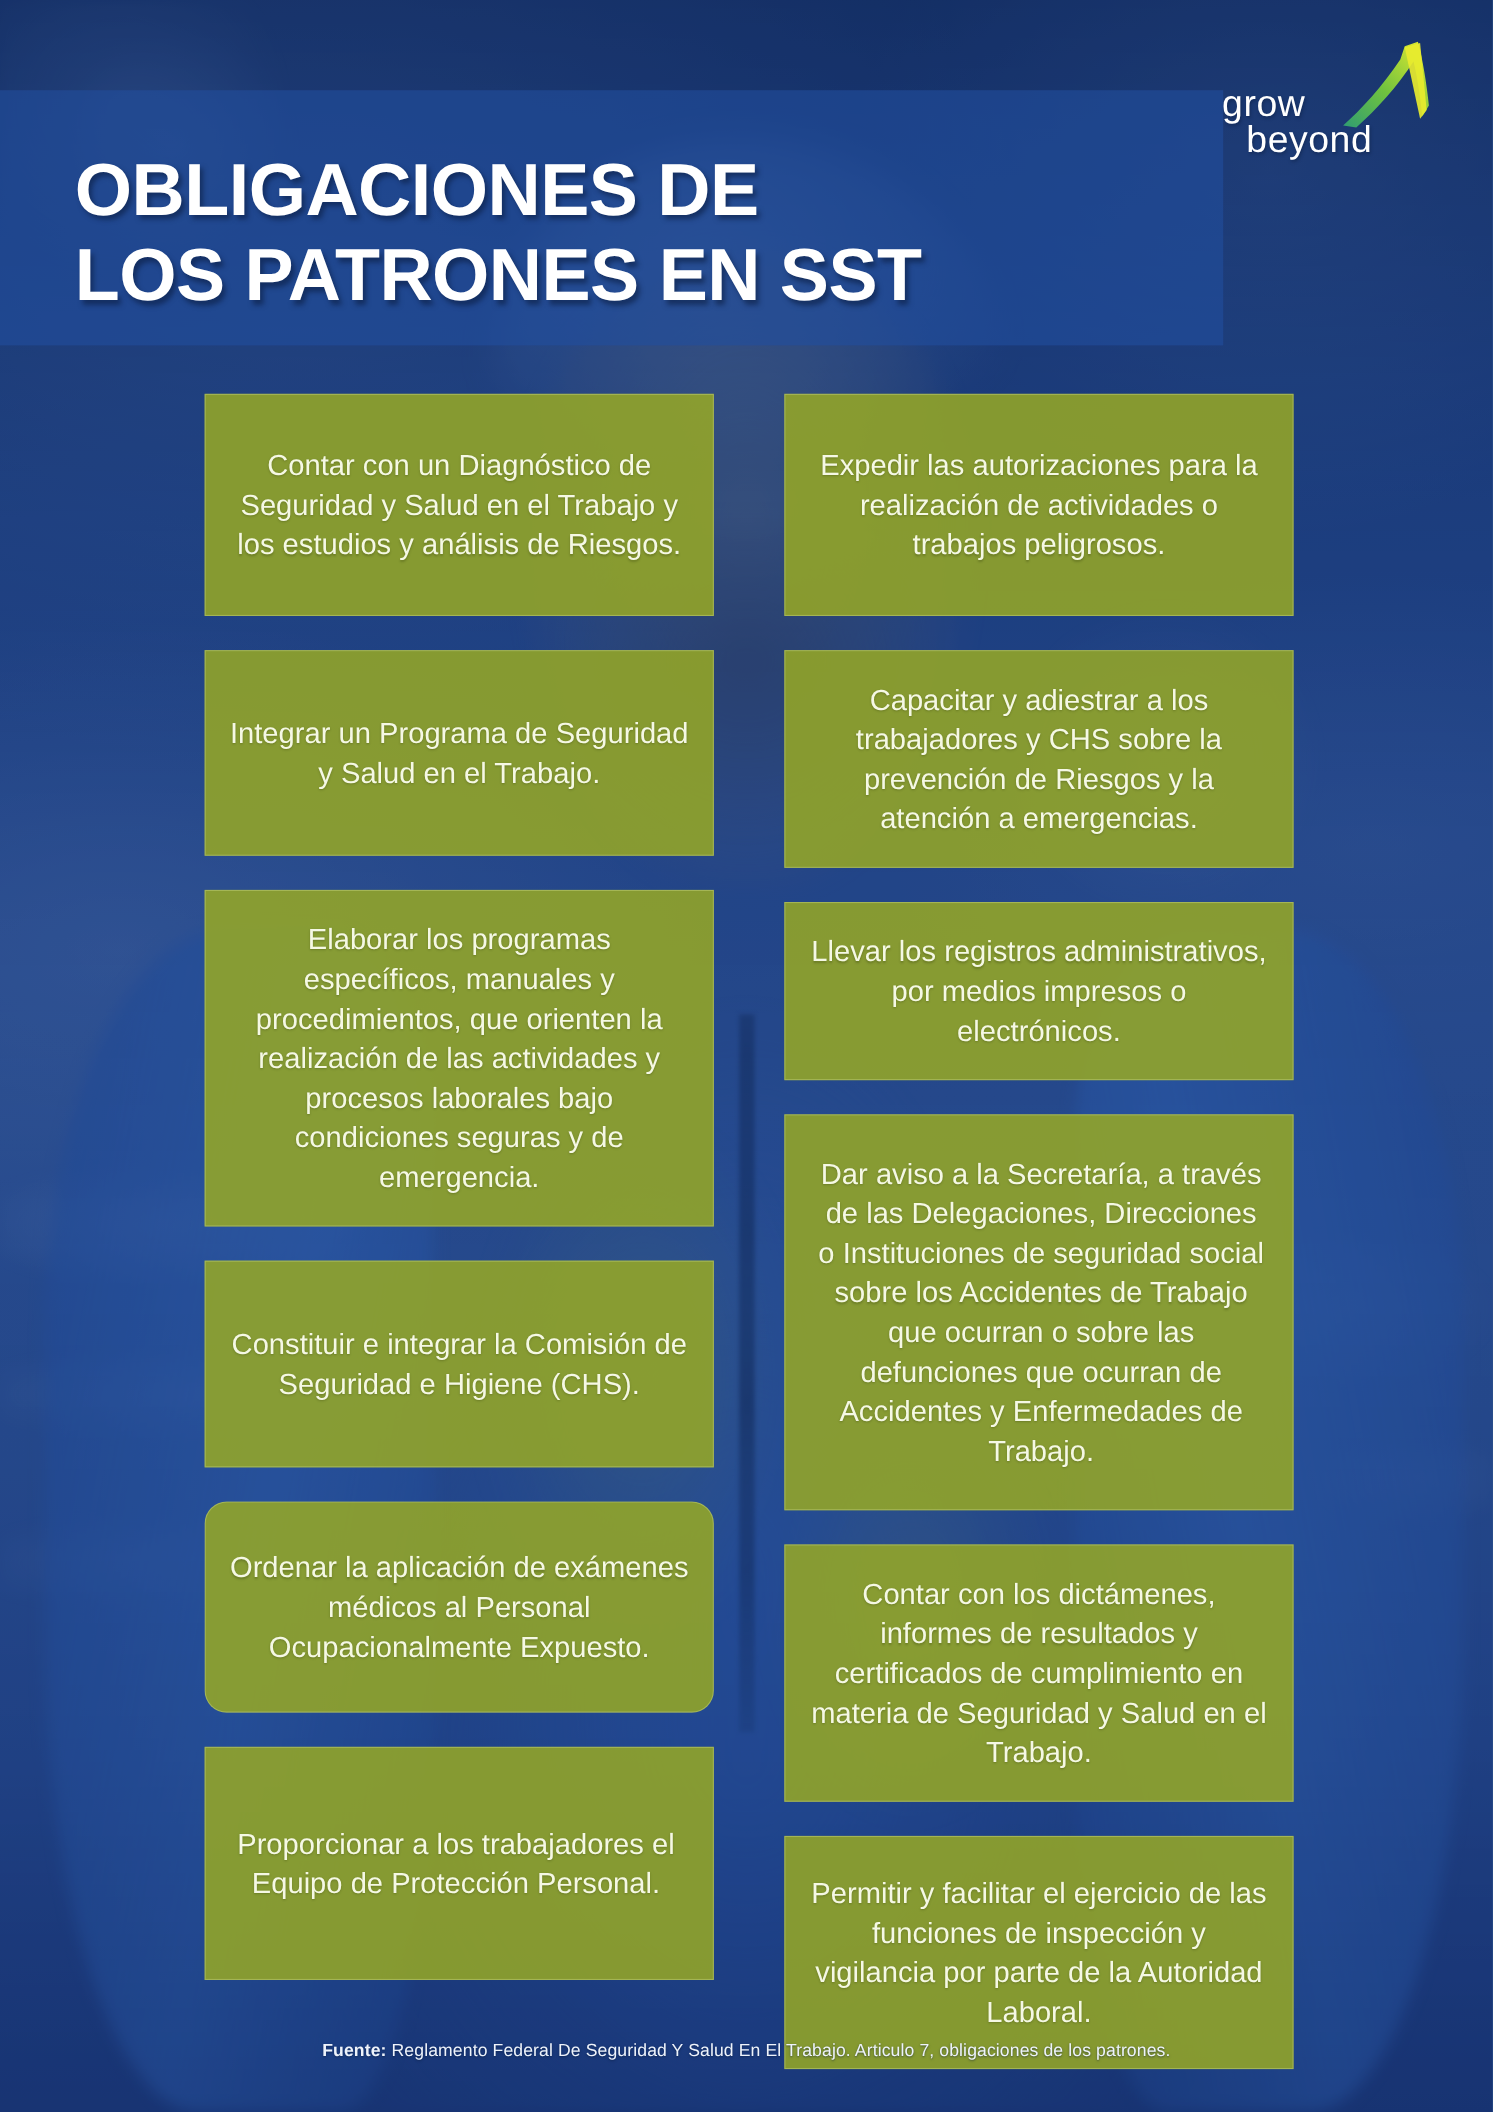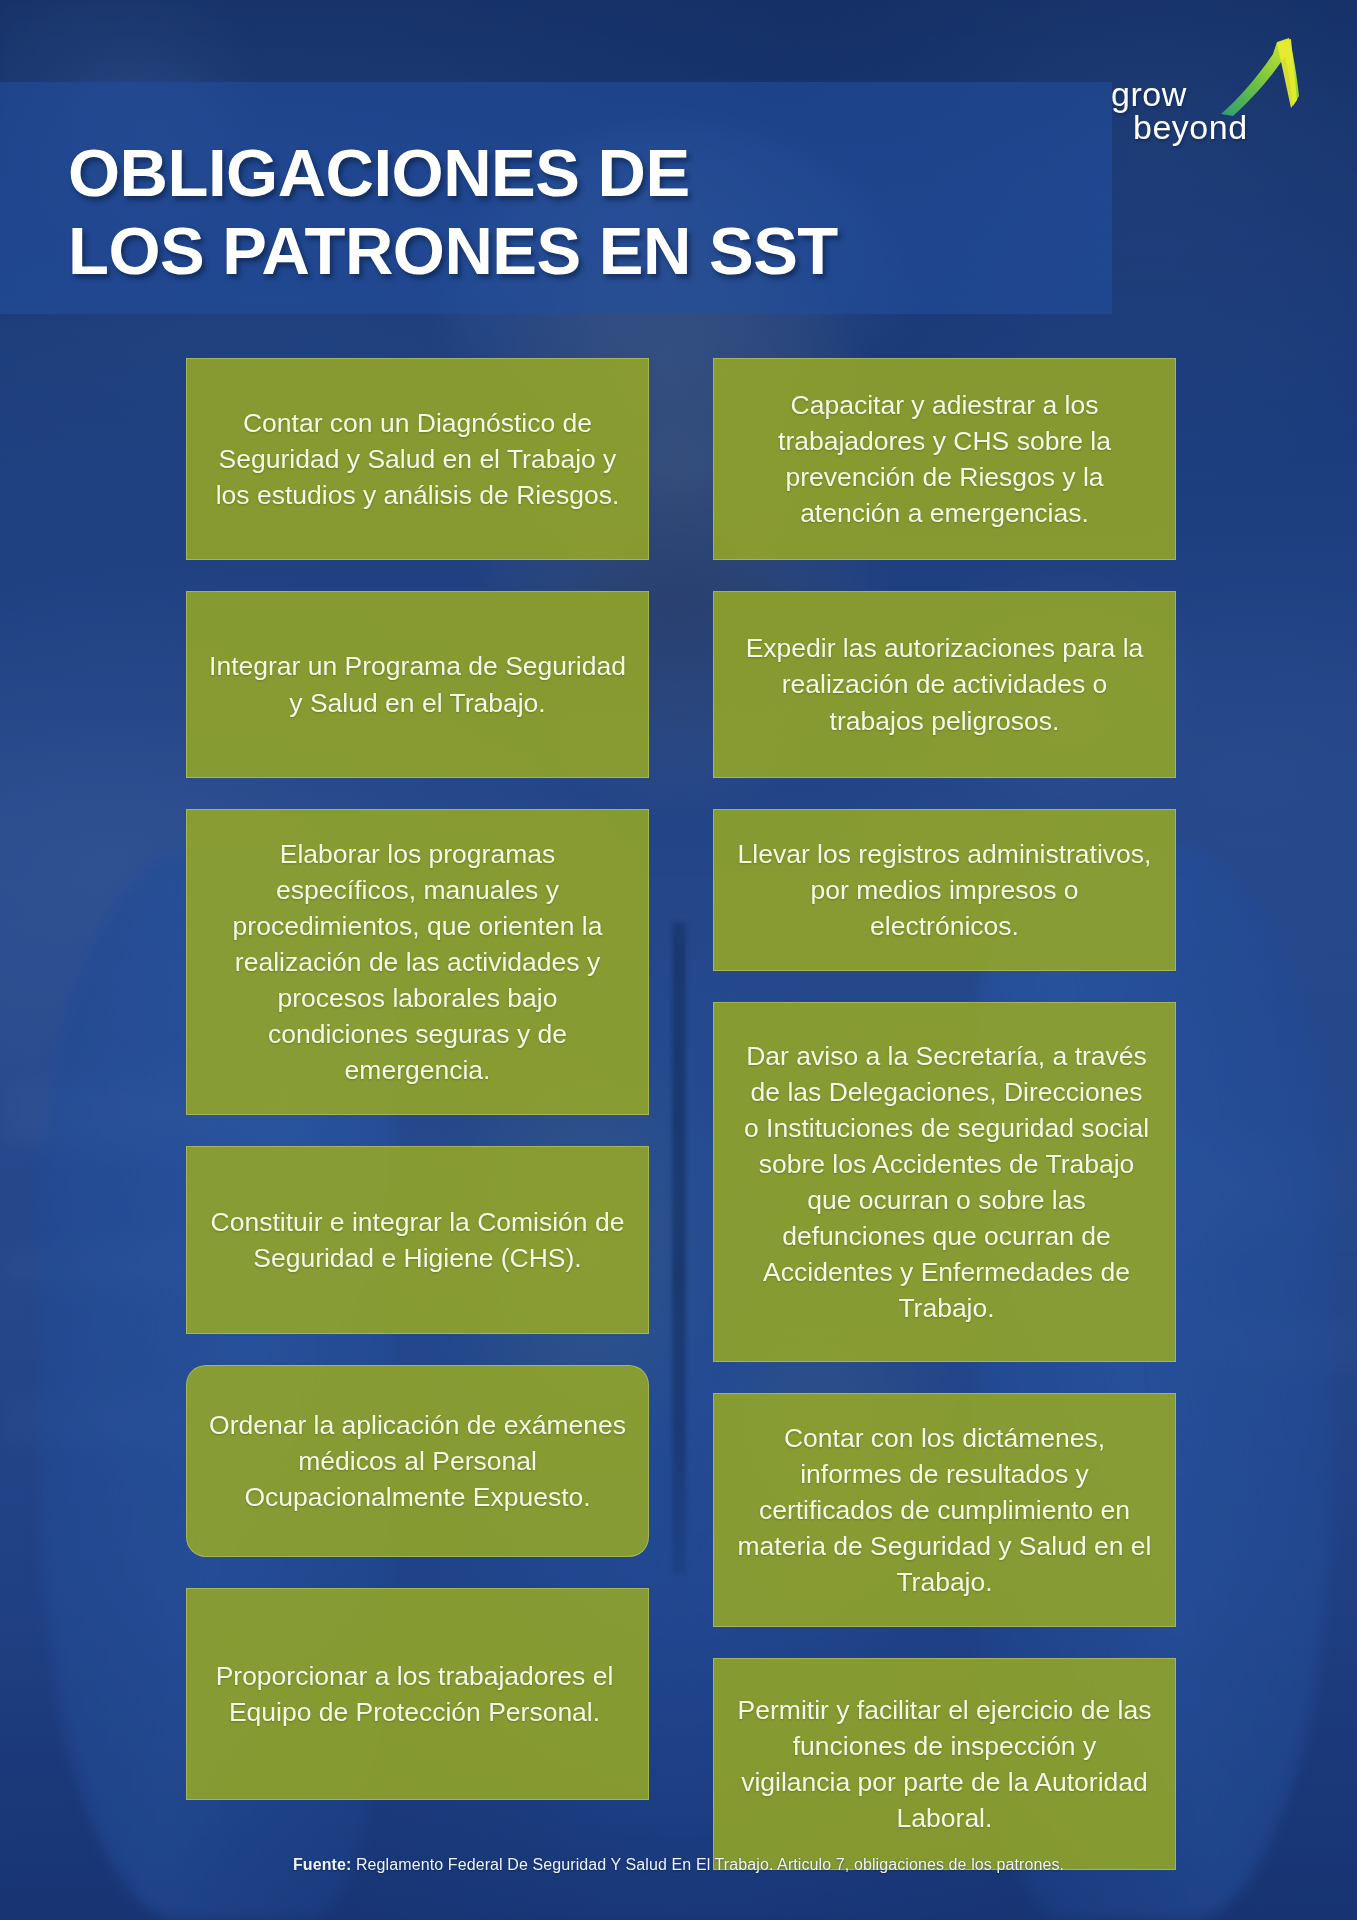--- a/index.html
+++ b/index.html
@@ -346,24 +346,24 @@
         </div>
       <div class="card">
           <span>Ordenar la aplicación de exámenes médicos al Personal Ocupacionalmente Expuesto.</span>
         </div>
       <div class="card">
           <span>Proporcionar a los trabajadores el Equipo de Protección Personal.</span>
         </div>
     </div>
     <div class="col col-right">
       <div class="card">
+          <span>Expedir las autorizaciones para la realización de actividades o trabajos peligrosos.</span>
+        </div>
+      <div class="card">
           <span>Capacitar y adiestrar a los trabajadores y CHS sobre la prevención de Riesgos y la atención a emergencias.</span>
-        </div>
-      <div class="card">
-          <span>Expedir las autorizaciones para la realización de actividades o trabajos peligrosos.</span>
         </div>
       <div class="card">
           <span>Llevar los registros administrativos, por medios impresos o electrónicos.</span>
         </div>
       <div class="card">
           <span>Dar aviso a la Secretaría, a través de las Delegaciones, Direcciones o Instituciones de seguridad social sobre los Accidentes de Trabajo que ocurran o sobre las defunciones que ocurran de Accidentes y Enfermedades de Trabajo.</span>
         </div>
       <div class="card">
           <span>Contar con los dictámenes, informes de resultados y certificados de cumplimiento en materia de Seguridad y Salud en el Trabajo.</span>
         </div>

